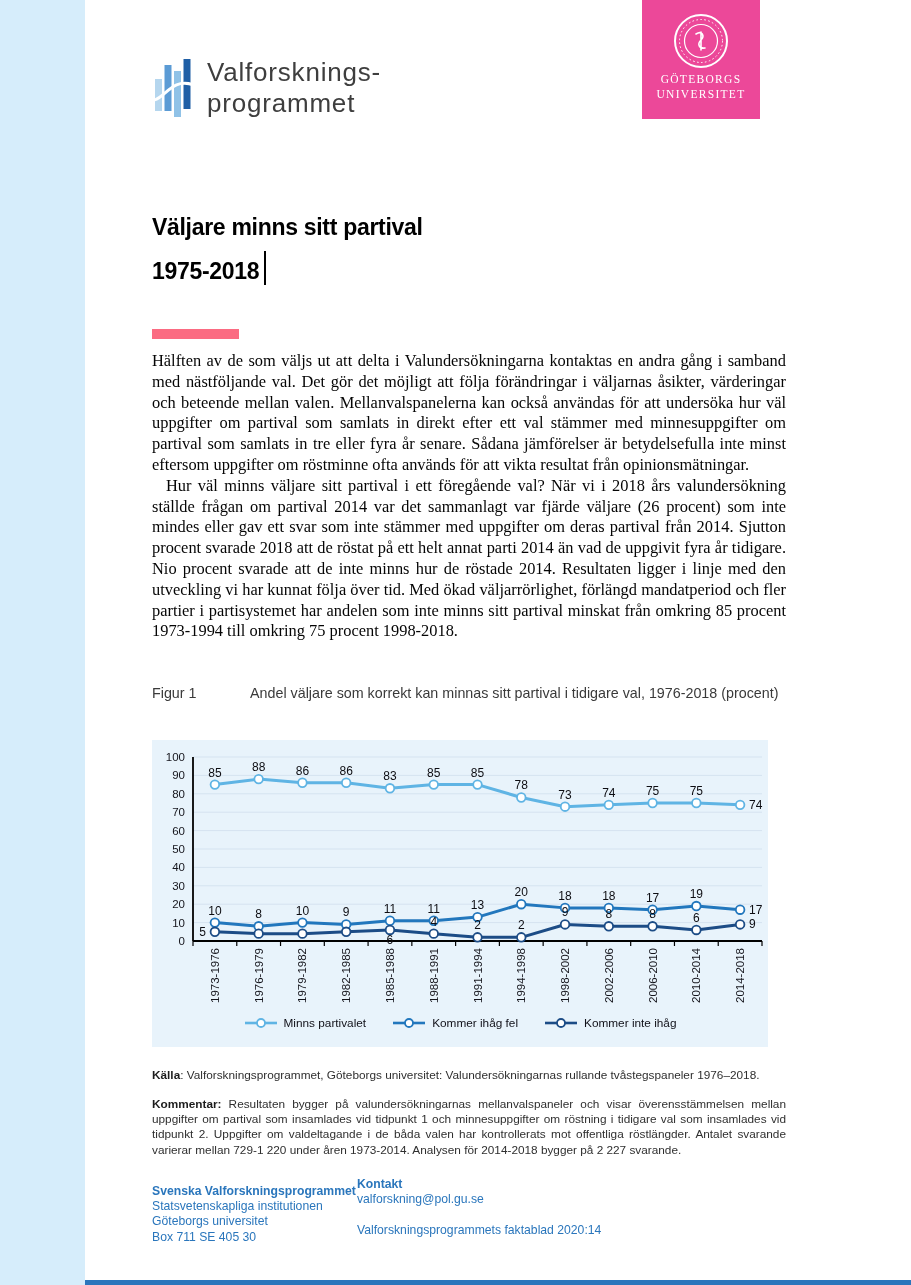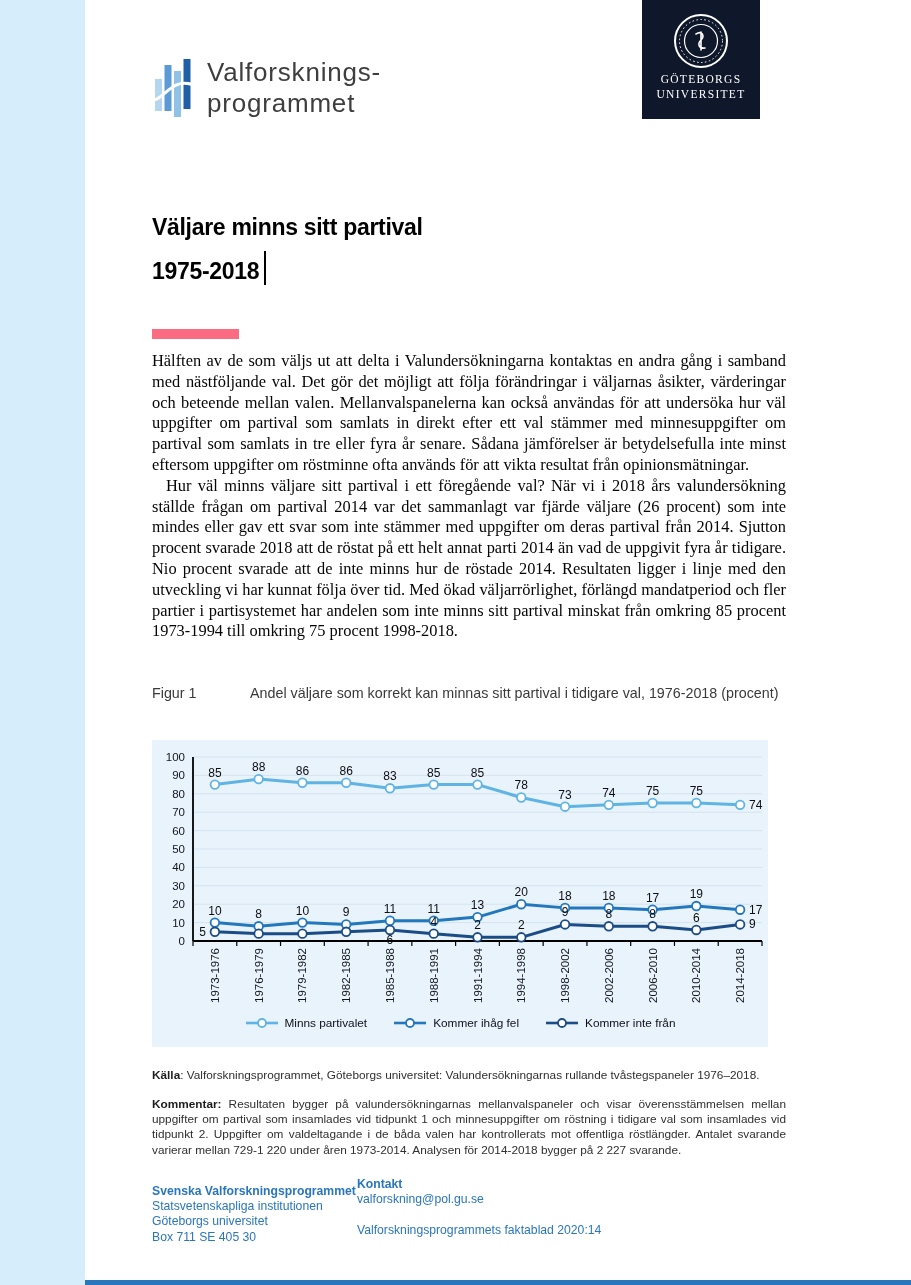--- a/index.html
+++ b/index.html
@@ -76,21 +76,21 @@
       <rect x="19" y="16" width="7" height="46" fill="#90c2e7"></rect>
       <rect x="28.5" y="4" width="7" height="50" fill="#1f5fa6"></rect>
       <path d="M-1 45 C 10 43, 17 22, 39 30" stroke="#ffffff" stroke-width="3" fill="none"></path>
     </svg>
     <div class="logo-text">
       <div>Valforsknings-</div>
       <div>programmet</div>
     </div>
   </div>
 
-  <div class="gu-box" style="background: #0f172a;">
+  <div class="gu-box" style="background: #ec4899;">
     <svg class="gu-seal" width="58" height="58" viewBox="0 0 58 58">
       <circle cx="29" cy="29" r="26" fill="none" stroke="#ffffff" stroke-width="2"></circle>
       <circle cx="29" cy="29" r="21.5" fill="none" stroke="#ffffff" stroke-width="1" stroke-dasharray="1.6,2.4"></circle>
       <circle cx="29" cy="29" r="16.5" fill="none" stroke="#ffffff" stroke-width="1.2"></circle>
       <path d="M24 22 c 6 -4 9 2 5 6 c -4 4 -2 9 4 8 M29 20 v 18" stroke="#ffffff" stroke-width="1.6" fill="none" stroke-linecap="round"></path>
     </svg>
     <div class="gu-name">GÖTEBORGS</div>
     <div class="gu-name">UNIVERSITET</div>
   </div>
 
@@ -260,21 +260,21 @@
             <line x1="1" y1="6" x2="33" y2="6" stroke="#2277bd" stroke-width="2.6"></line>
             <circle cx="17" cy="6" r="4" fill="#fff" stroke="#2277bd" stroke-width="1.8"></circle>
           </svg>
           <span>Kommer ihåg fel</span>
         </div>
         <div class="lg-item">
           <svg width="34" height="12" viewBox="0 0 34 12">
             <line x1="1" y1="6" x2="33" y2="6" stroke="#1c4c86" stroke-width="2.6"></line>
             <circle cx="17" cy="6" r="4" fill="#fff" stroke="#1c4c86" stroke-width="1.8"></circle>
           </svg>
-          <span>Kommer inte från</span>
+          <span>Kommer inte ihåg</span>
         </div>
       </div>
   </div>
 
   <p class="note source"><b>Källa</b><span>: Valforskningsprogrammet, Göteborgs universitet: Valundersökningarnas rullande tvåstegspaneler 1976–2018.</span></p>
   <p class="note comment"><b>Kommentar:</b><span> Resultaten bygger på valundersökningarnas mellanvalspaneler och visar överensstämmelsen mellan uppgifter om partival som insamlades vid tidpunkt 1 och minnesuppgifter om röstning i tidigare val som insamlades vid tidpunkt 2. Uppgifter om valdeltagande i de båda valen har kontrollerats mot offentliga röstlängder. Antalet svarande varierar mellan 729-1 220 under åren 1973-2014. Analysen för 2014-2018 bygger på 2 227 svarande.</span></p>
 
   <div class="footer">
     <div class="f-col1">
       <div class="f-bold">Svenska Valforskningsprogrammet</div>

